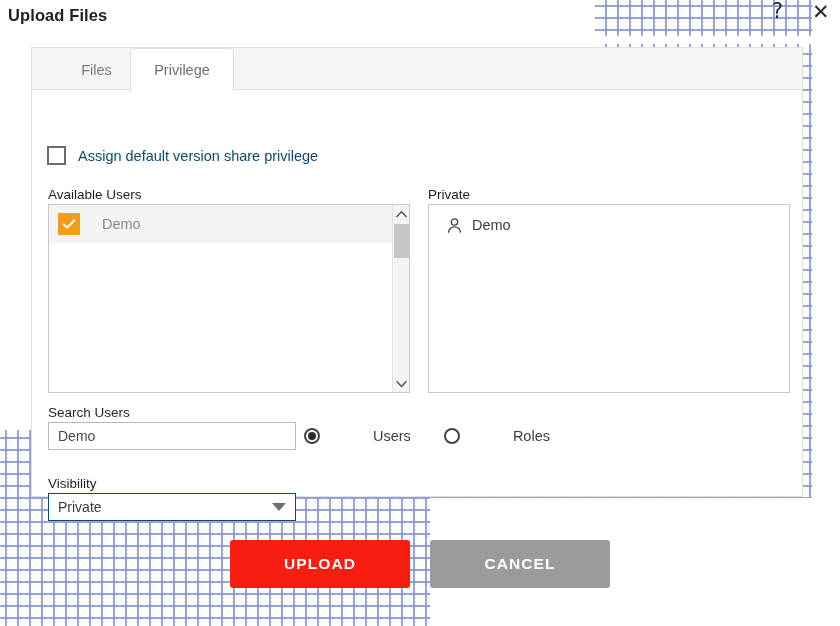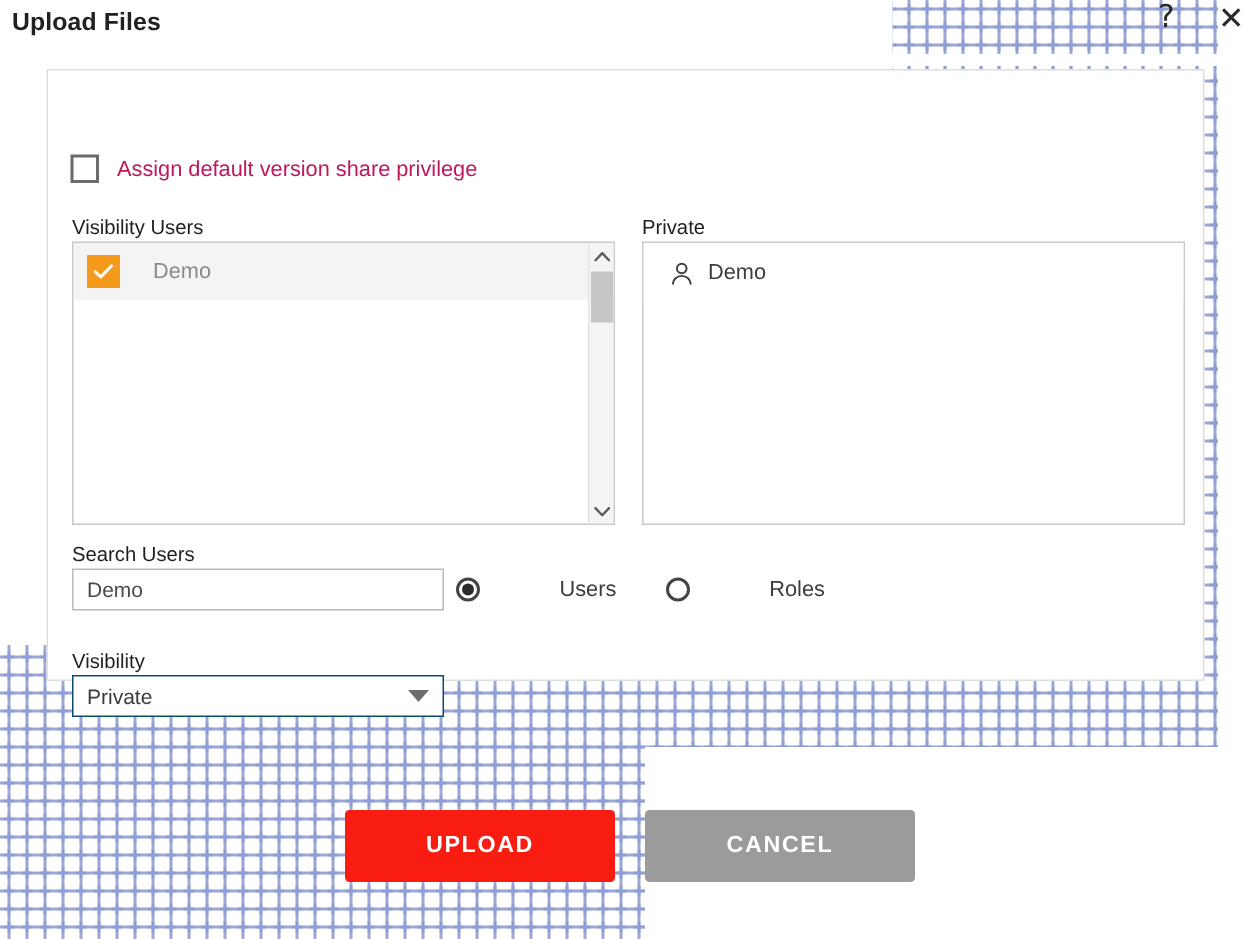--- a/index.html
+++ b/index.html
@@ -124,21 +124,21 @@
     display: flex; align-items: center;
   }
   .cbox-plain {
     width: 19px; height: 19px;
     border: 2px solid #6b6b6b;
     background: #fff;
     cursor: pointer;
   }
   .assign-label {
     margin-left: 12px;
-    font-size: 14.5px; color: #be185d;
+    font-size: 14.5px; color: #0c4a6e;
   }
 
   .col-label {
     position: absolute;
     font-size: 13.5px; color: #1f1f1f;
   }
   #lbl-available { left: 16px; top: 97px; }
   #lbl-selected  { left: 396px; top: 97px; }
   #lbl-search    { left: 16px; top: 315px; }
   #lbl-visibility{ left: 16px; top: 386px; }
@@ -278,29 +278,33 @@
   <div class="white-plate4"></div>
 
   <div class="header">
     <div class="title">Upload Files</div>
     <div class="hdr-icon" id="help-icon">?</div>
     <div class="hdr-icon" id="close-icon">✕</div>
   </div>
 
   <div class="tabcard">
 
+    <div class="tabstrip">
+      <div class="tab inactive">Files</div>
+      <div class="tab active">Privilege</div>
+    </div>
 
     <div class="tabpanel">
 
       <div class="assign-row">
         <div class="cbox-plain"></div>
         <div class="assign-label">Assign default version share privilege</div>
       </div>
 
-      <div class="col-label" id="lbl-available">Visibility Users</div>
+      <div class="col-label" id="lbl-available">Available Users</div>
 
       <div class="listbox" id="available-list">
         <div class="list-row">
           <div class="cbox-checked">
             <svg width="16" height="16" viewBox="0 0 16 16" aria-hidden="true">
               <path d="M2.5 8.2 L6.2 11.6 L13.4 4.2" stroke="#ffffff" stroke-width="2" fill="none" stroke-linecap="round" stroke-linejoin="round"></path>
             </svg>
           </div>
           <div class="row-text">Demo</div>
         </div>

